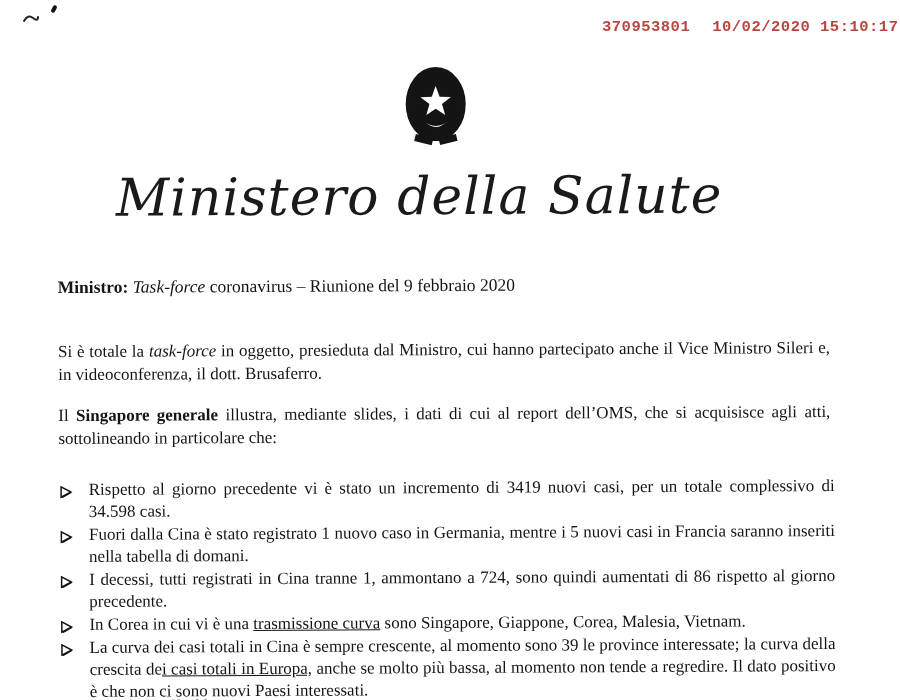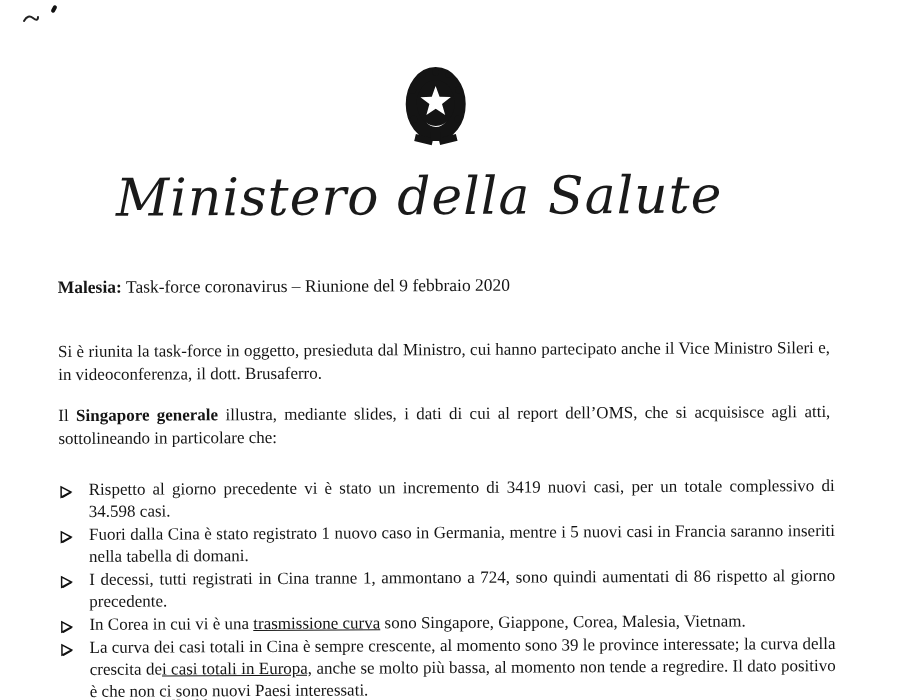--- a/index.html
+++ b/index.html
@@ -28,35 +28,39 @@
   }
   .subject{position:absolute;left:58px;top:274px;margin:0;font-size:17.5px;line-height:23px;}
   .para{position:absolute;left:58px;width:772px;margin:0;text-align:justify;font-size:17px;line-height:22.5px;}
   .p1{top:339px}
   .p2{top:403px}
   .bullets{position:absolute;left:58px;top:477px;width:776px;margin:0;padding:0;list-style:none;}
   .bullets li{position:relative;padding-left:30px;text-align:justify;font-size:17px;line-height:22px;margin-bottom:1px;}
   .bullets li:last-child{margin-top:-8px;}
   .marker{position:absolute;left:1px;top:4px;}
   .rich .b{font-weight:bold}
-  .rich .i{}
+  .rich .i{font-style:italic}
   .rich .u{text-decoration:underline}
 </style>
 </head>
 <body>
 
 <div class="page">
 
   <span class="ink-squiggle">
     <svg width="18" height="12" viewBox="0 0 18 12">
         <path d="M2 9 Q6 2 11 6 T16 5" fill="none" stroke="#222" stroke-width="2" stroke-linecap="round"></path>
       </svg>
   </span>
   <span class="ink-dot"></span>
 
+  <div class="stamp" style="color: rgb(184, 70, 62);">
+    <span>370953801</span>
+    <span>10/02/2020 15:10:17</span>
+  </div>
 
   <div class="doc">
 
     <div class="emblem">
       <svg width="70" height="96" viewBox="0 0 70 96">
         <ellipse cx="35" cy="42" rx="23" ry="30" fill="none" stroke="#141414" stroke-width="14"></ellipse>
         <ellipse cx="35" cy="41" rx="19" ry="23" fill="#141414"></ellipse>
         <circle cx="12" cy="28" r="3.5" fill="#141414"></circle>
         <circle cx="58" cy="28" r="3.5" fill="#141414"></circle>
         <circle cx="35" cy="10" r="3.5" fill="#141414"></circle>
@@ -66,23 +70,23 @@
         <circle cx="48" cy="13" r="3" fill="#141414"></circle>
         <polygon points="35,24 38.9,34.7 50.2,35.1 41.3,42 44.4,52.9 35,46.6 25.6,52.9 28.7,42 19.8,35.1 31.1,34.7" fill="#ffffff"></polygon>
         <rect x="14" y="74" width="18" height="7" fill="#141414" transform="rotate(14 23 77)"></rect>
         <rect x="38" y="74" width="18" height="7" fill="#141414" transform="rotate(-14 47 77)"></rect>
         <rect x="30" y="70" width="10" height="9" fill="#141414"></rect>
       </svg>
     </div>
 
     <h1 class="ministry">Ministero della Salute</h1>
 
-    <p class="subject rich"><span class="b">Malesia:</span><span> </span><span class="i">Task-force</span><span> coronavirus – Riunione del 9 febbraio 2020</span></p>
+    <p class="subject rich"><span class="b">Ministro:</span><span> </span><span class="i">Task-force</span><span> coronavirus – Riunione del 9 febbraio 2020</span></p>
 
-    <p class="para p1 rich"><span>Si è riunita la </span><span class="i">task-force</span><span> in oggetto, presieduta dal Ministro, cui hanno partecipato anche il Vice Ministro Sileri e, in videoconferenza, il dott. Brusaferro.</span></p>
+    <p class="para p1 rich"><span>Si è totale la </span><span class="i">task-force</span><span> in oggetto, presieduta dal Ministro, cui hanno partecipato anche il Vice Ministro Sileri e, in videoconferenza, il dott. Brusaferro.</span></p>
     <p class="para p2 rich"><span>Il </span><span class="b">Singapore generale</span><span> illustra, mediante slides, i dati di cui al report dell’OMS, che si acquisisce agli atti, sottolineando in particolare che:</span></p>
 
     <ul class="bullets">
       <li>
         <span class="marker"><svg width="13" height="14" viewBox="0 0 14 14">
               <path d="M1.5 1.5 L12 7 L1.5 12.5 Z" fill="#ffffff" stroke="#111" stroke-width="1.6"></path>
               <path d="M1.5 12.5 L12 7 L12.6 8.2 L3.2 13.4 Z" fill="#111"></path>
             </svg></span>
         <span class="btext rich"><span>Rispetto al giorno precedente vi è stato un incremento di 3419 nuovi casi, per un totale complessivo di 34.598 casi.</span></span>
       </li>

